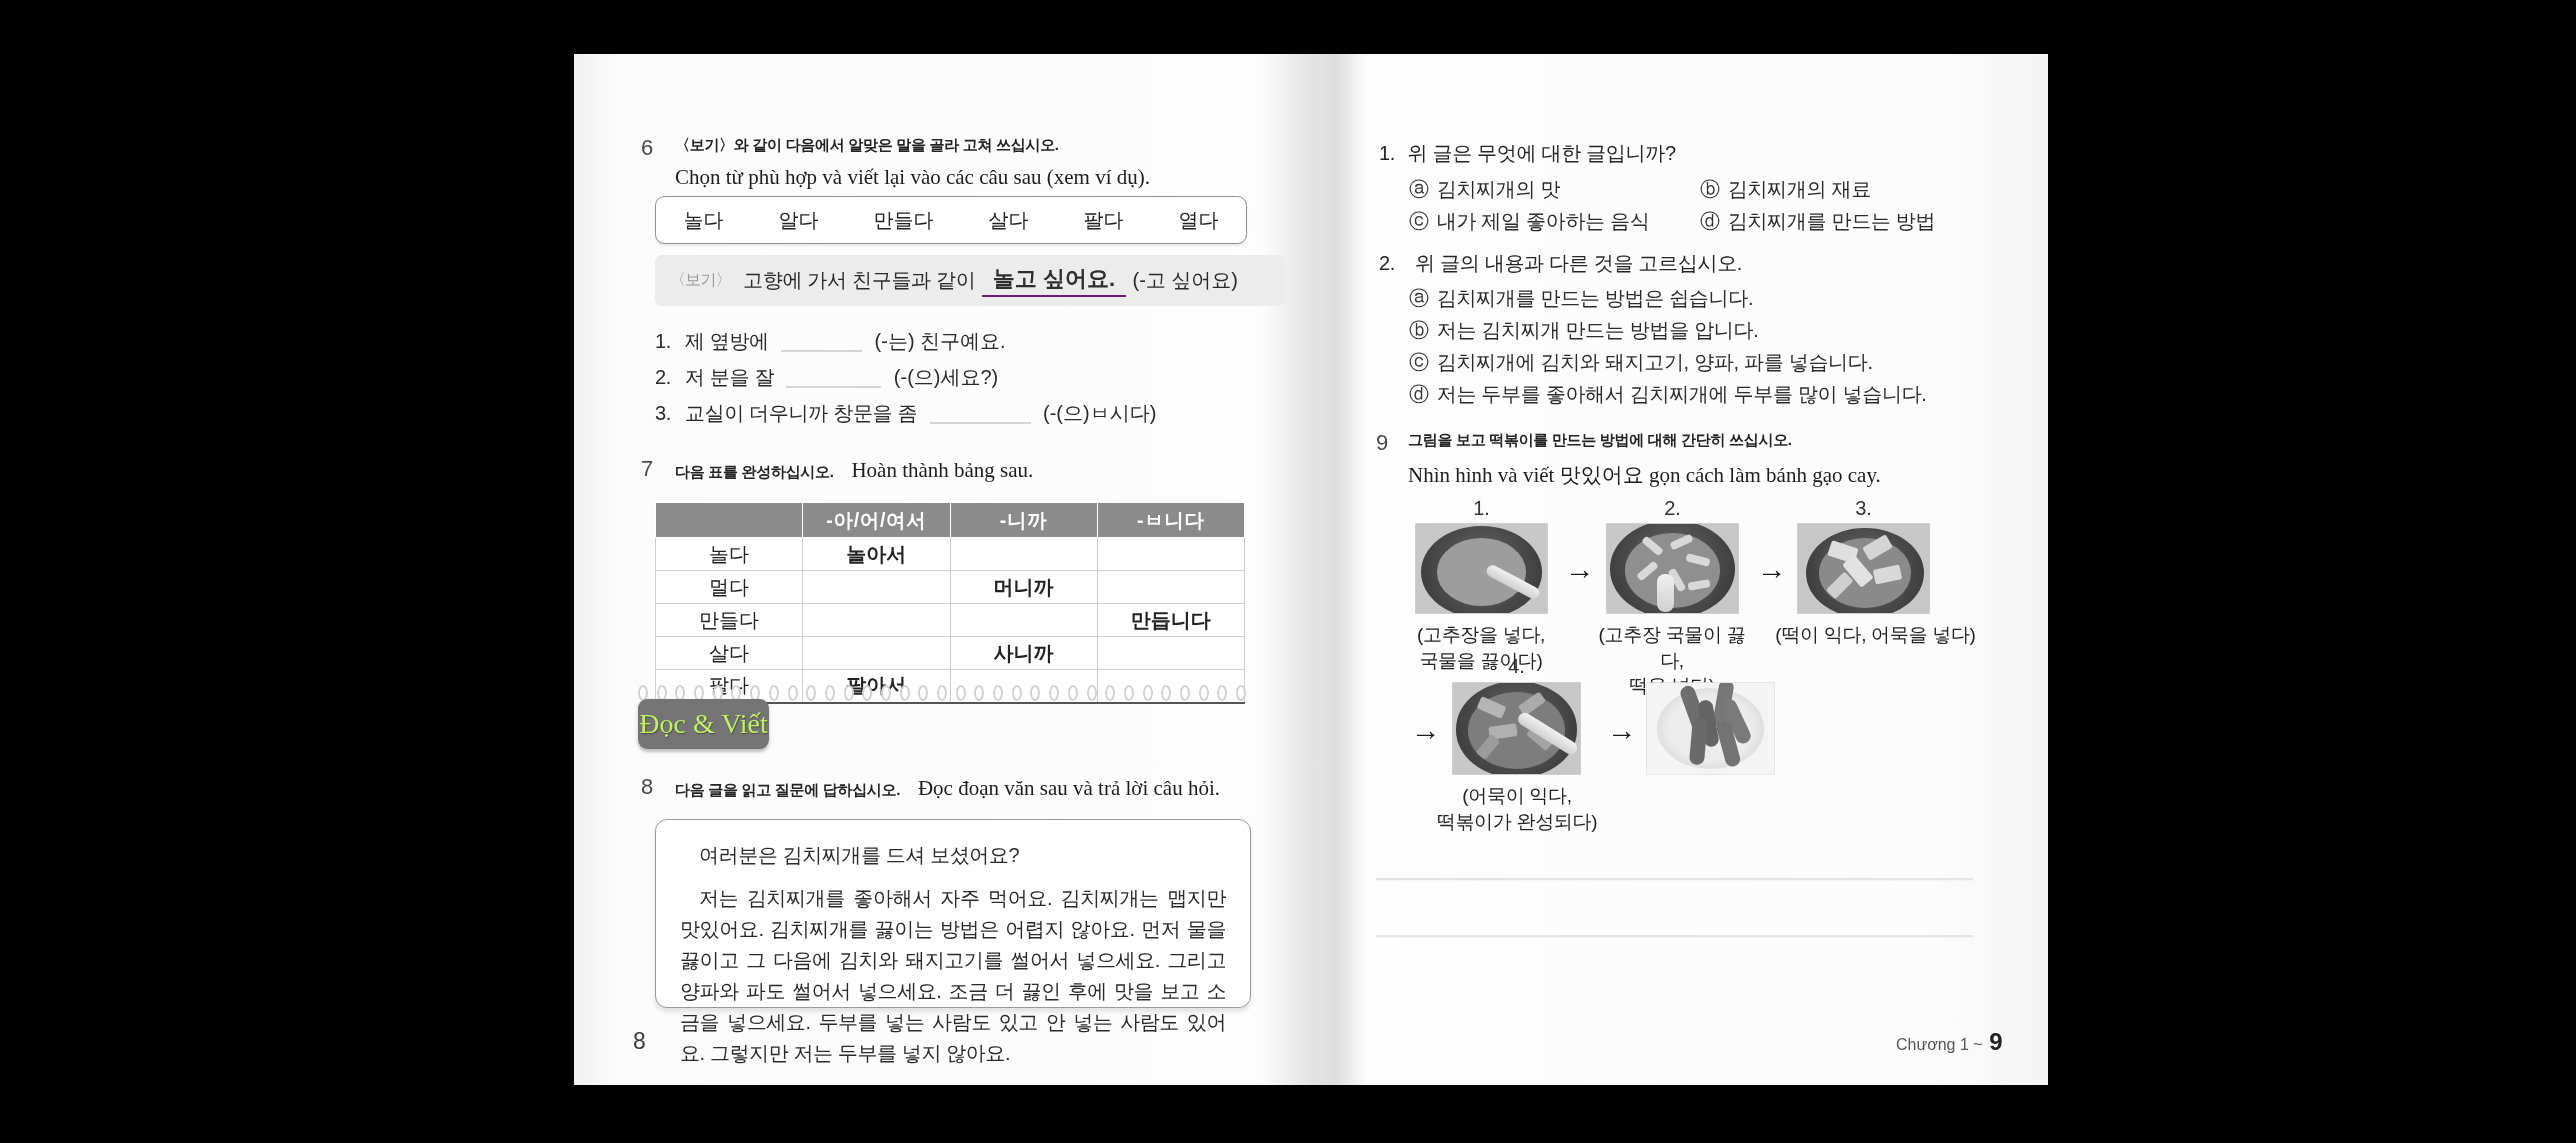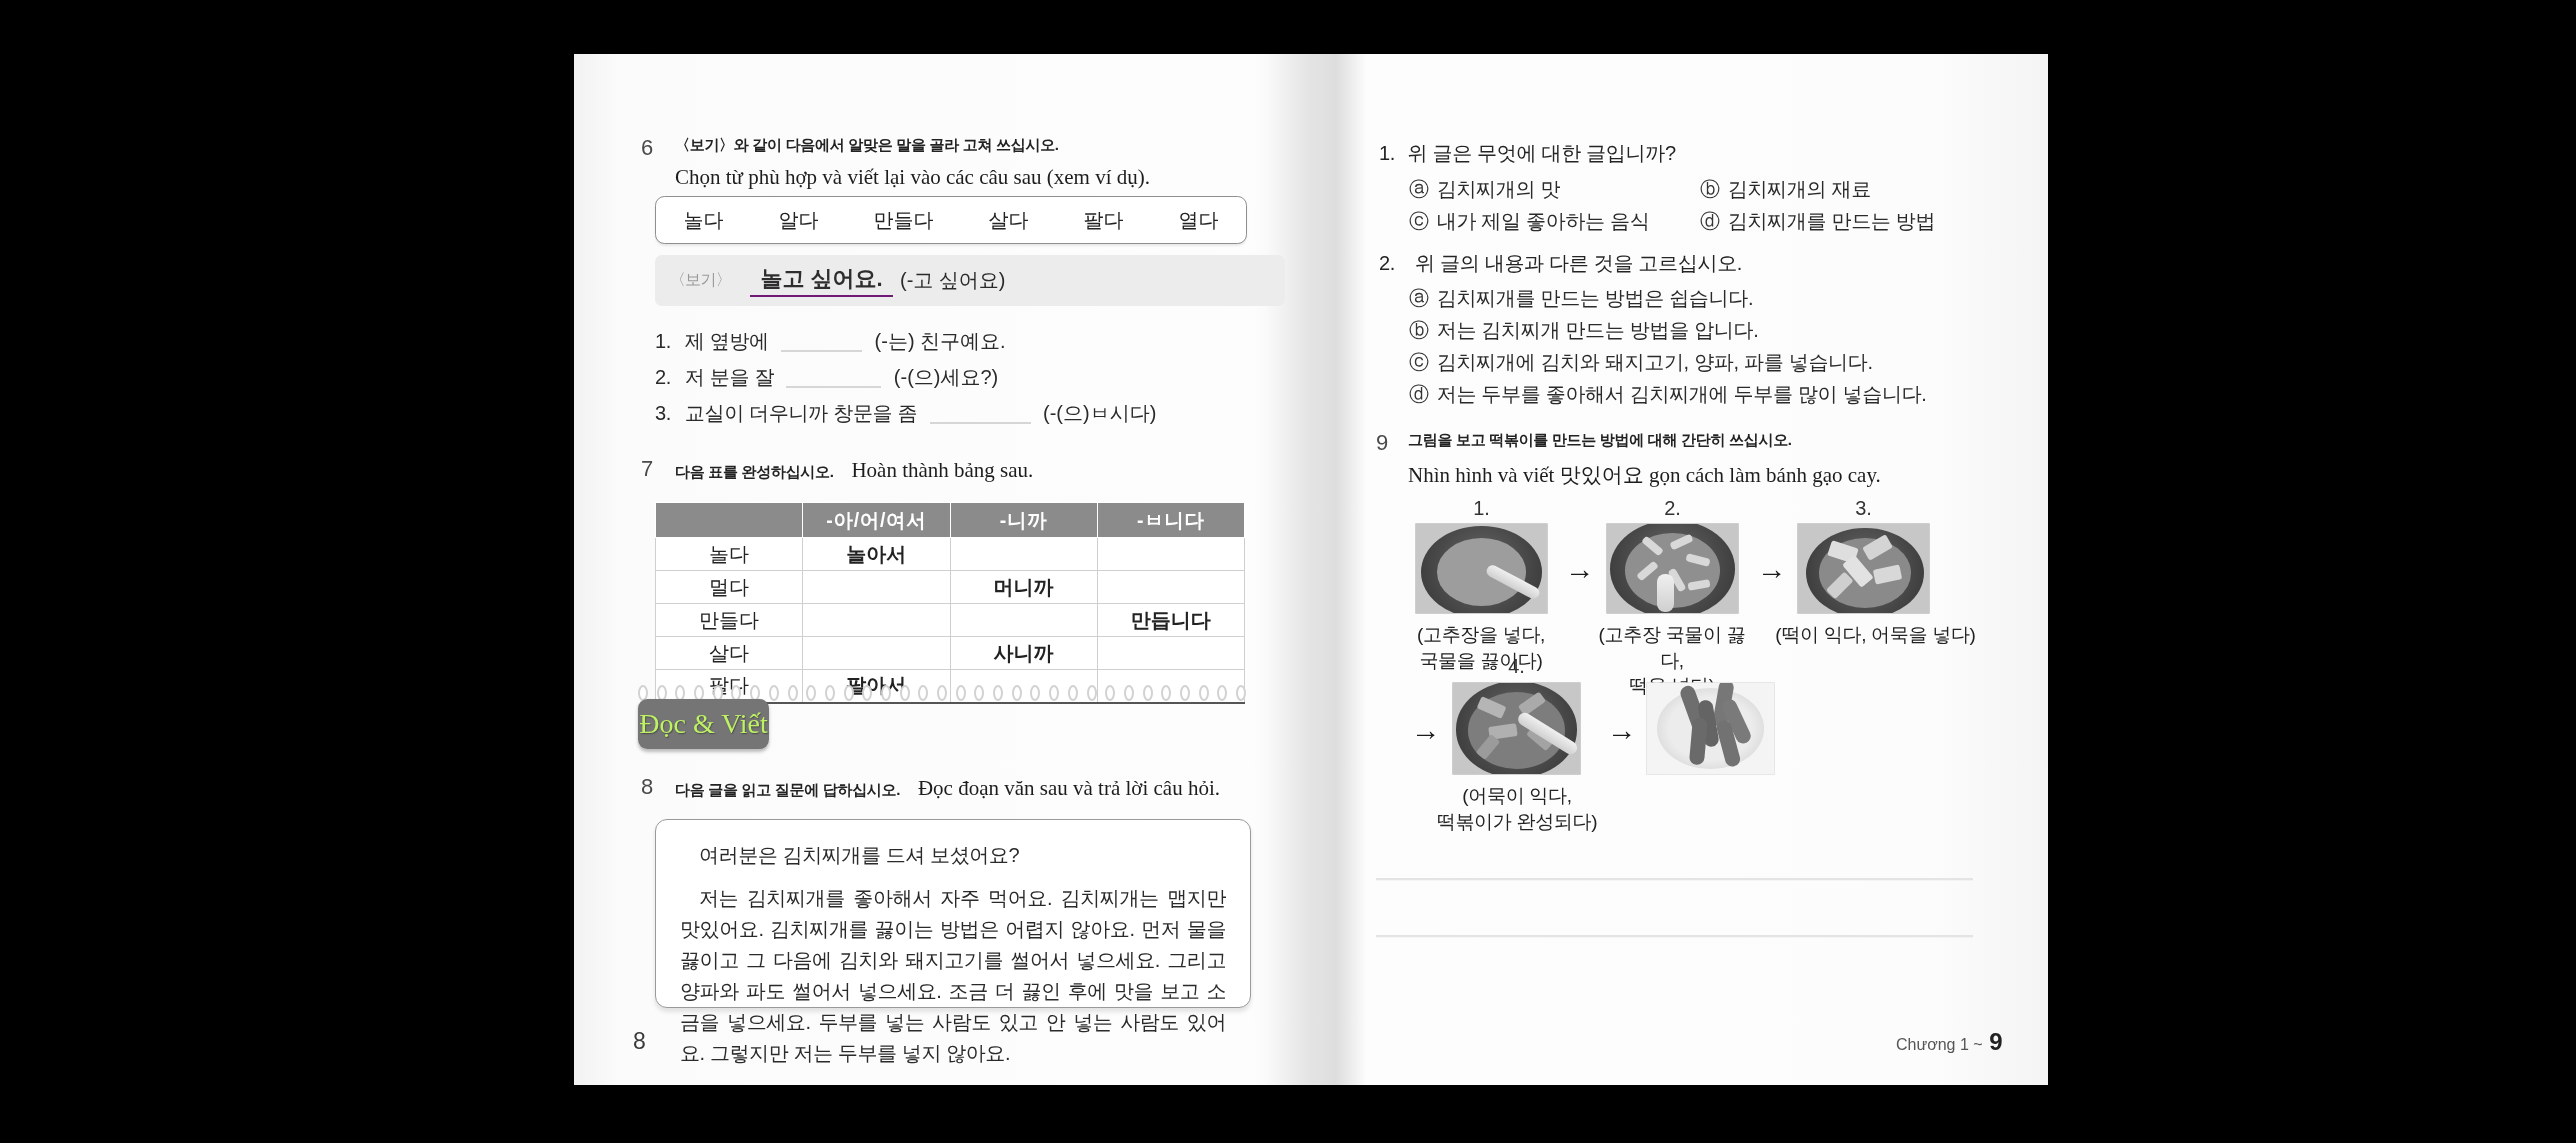--- a/index.html
+++ b/index.html
@@ -120,20 +120,21 @@
         <span>놀다</span>
         <span>알다</span>
         <span>만들다</span>
         <span>살다</span>
         <span>팔다</span>
         <span>열다</span>
       </div>
 
       <div class="abs example-box" style="left:81px; top:201px; width:630px; height:51px;">
         <span class="bogi">〈보기〉</span>
+        <span class="body-ko">고향에 가서 친구들과 같이</span>
         <span class="ex-answer">놀고 싶어요.</span>
         <span class="hint">(-고 싶어요)</span>
       </div>
 
       <div class="abs" style="left:81px; top:274px;">
         <span class="body-ko">1.</span>
         <span class="body-ko" style="margin-left:10.7px;">제 옆방에</span>
         <span class="blank" style="width:81px; margin:0 9.4px;"></span>
         <span class="hint">(-는) 친구예요.</span>
       </div>

